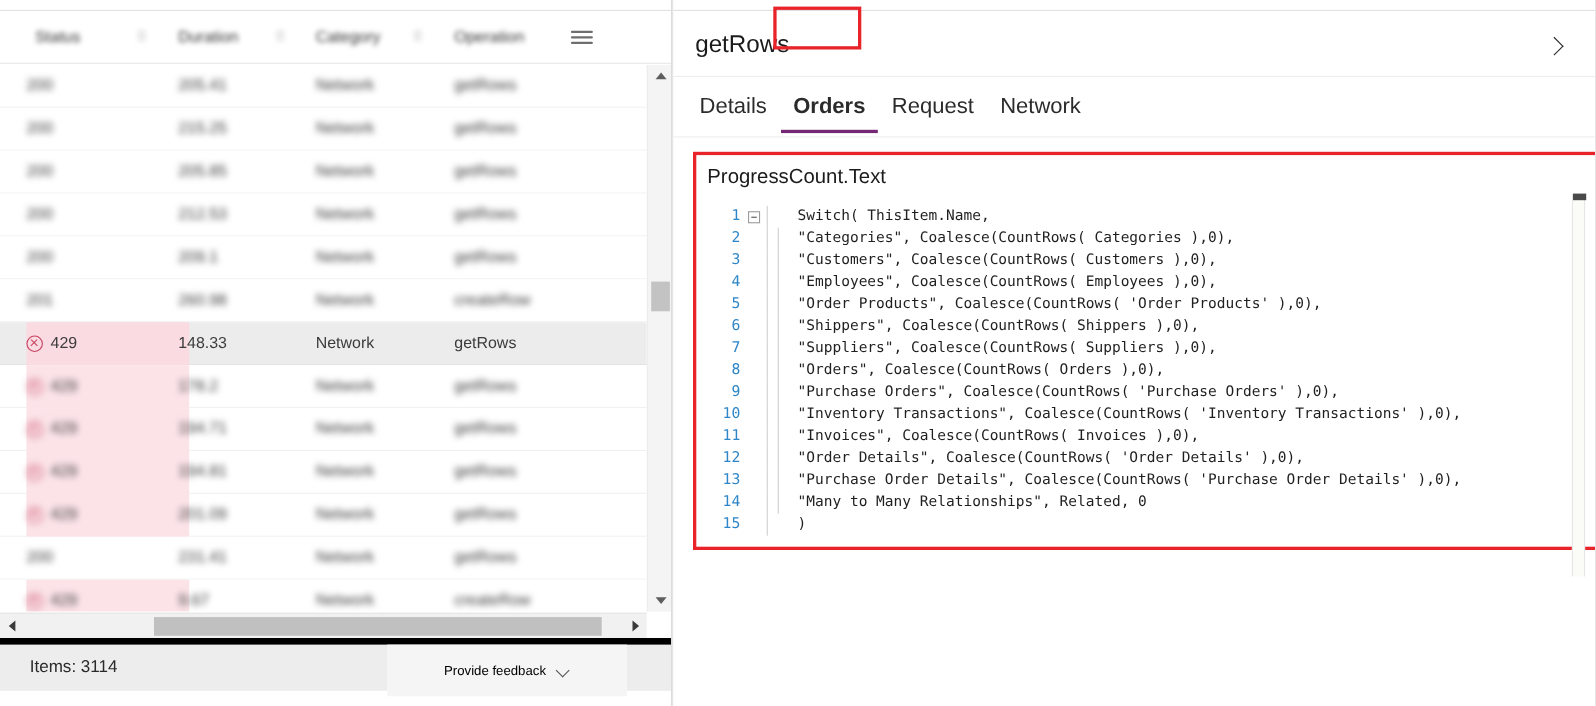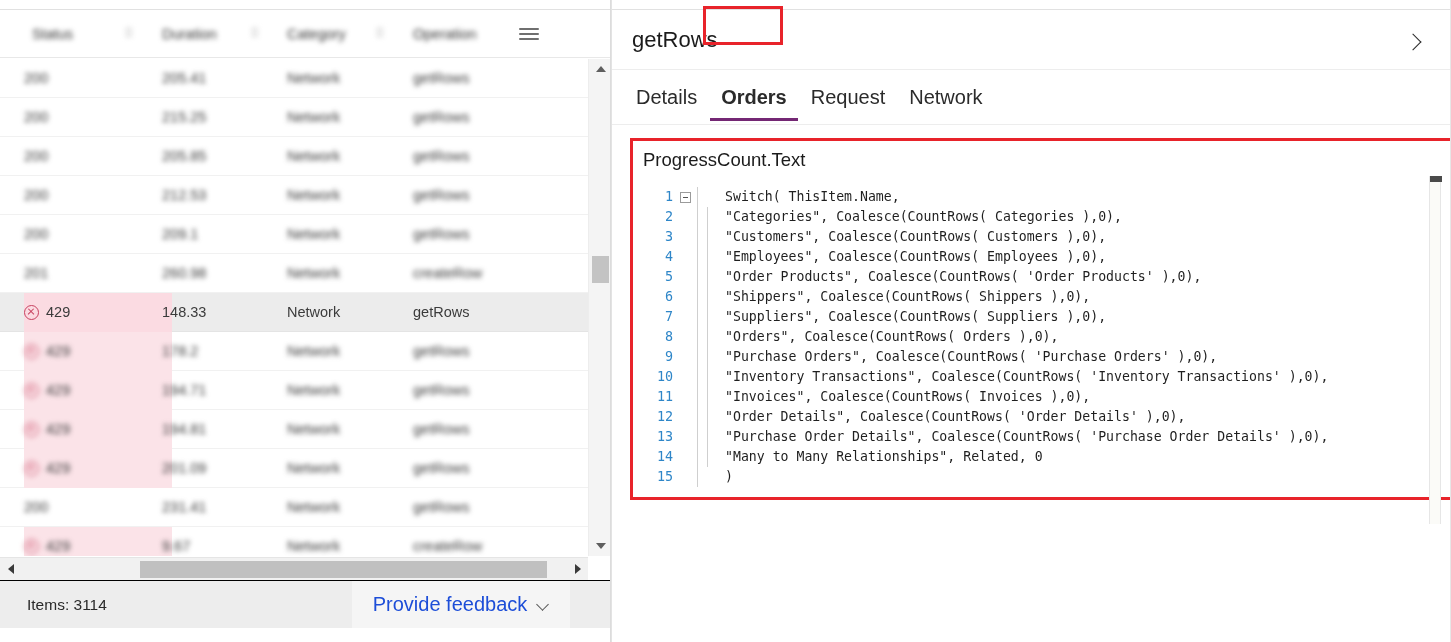--- a/index.html
+++ b/index.html
@@ -207,43 +207,43 @@
     width: 23px; height: 23px;
     background: #ffffff;
   }
 
   
   #status-bar {
     position: absolute;
     left: 0; top: 580px;
     width: 611px; height: 48px;
     background: #ededed;
-    border-top: 1px solid #000000;
+    border-top: 6px solid #000000;
     display: flex;
     align-items: center;
   }
   #items-count {
     margin-left: 27px;
     font-size: 15.5px;
     color: #2a2a2a;
   }
   #feedback-button {
     position: absolute;
     left: 352px; top: 0;
     width: 218px; height: 47px;
     background: #f5f5f5;
     display: flex;
     align-items: center;
     justify-content: center;
     gap: 10px;
     cursor: pointer;
   }
   #feedback-label {
-    font-size: 20px;
-    color: #1d4ed8;
+    font-size: 12px;
+    color: #000000;
   }
   .chev-down {
     width: 12px; height: 12px;
     position: relative;
   }
   .chev-down::after {
     content: "";
     position: absolute;
     left: 1px; top: 1px;
     width: 8px; height: 8px;

